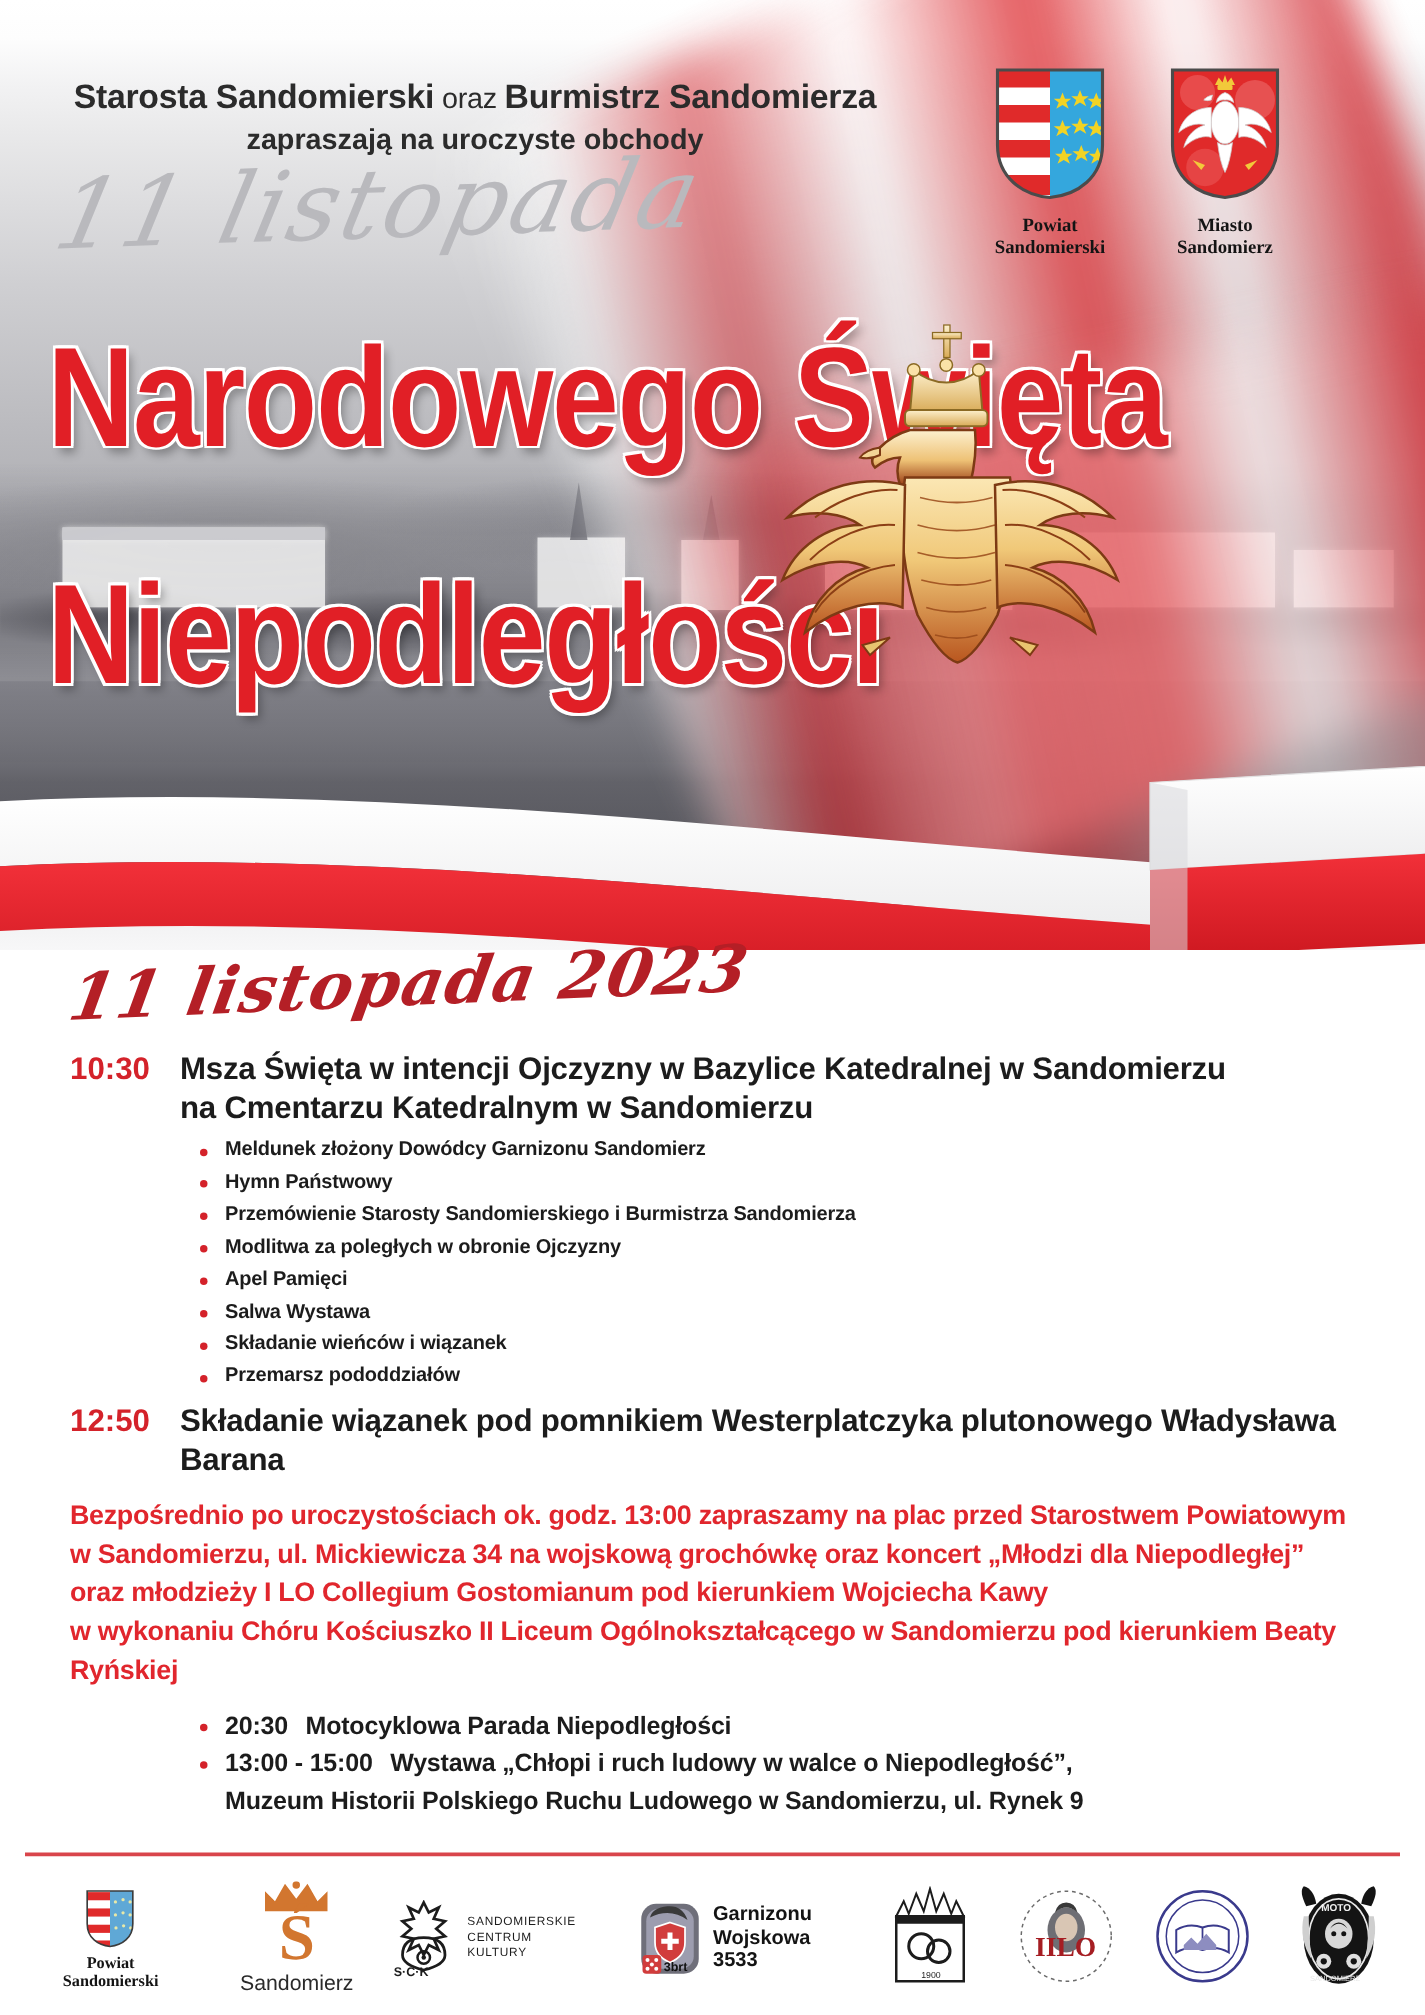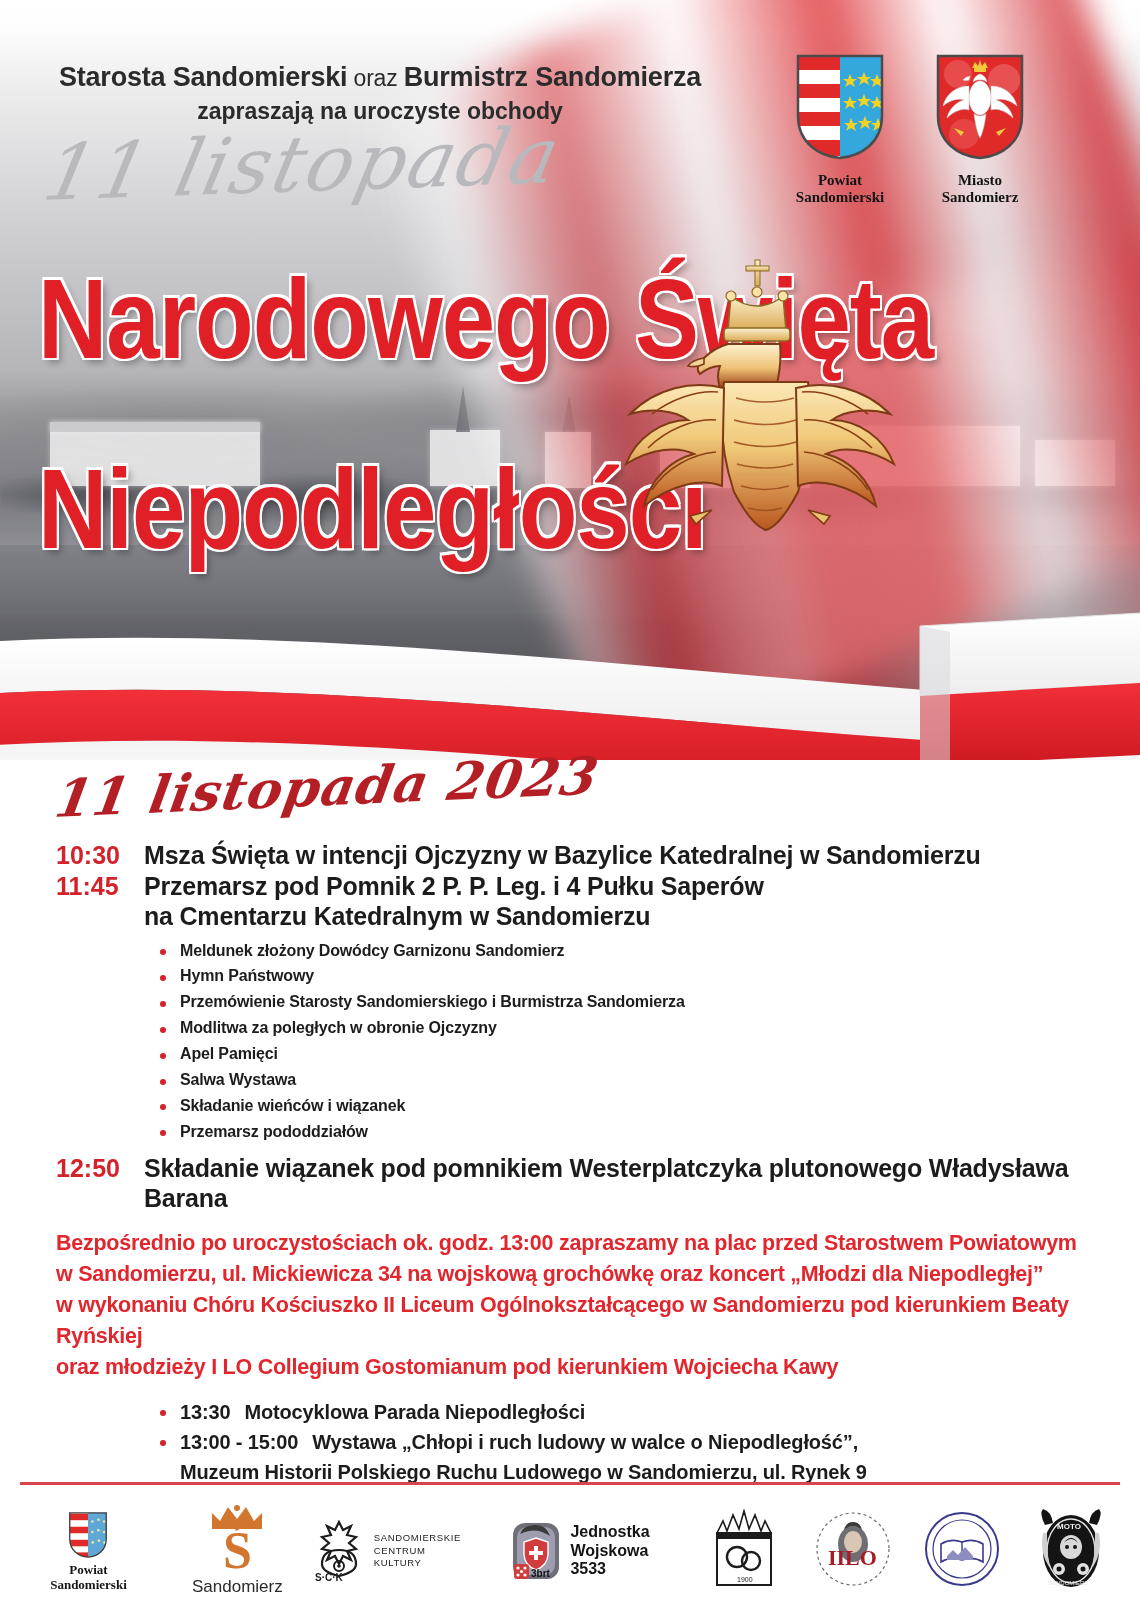--- a/index.html
+++ b/index.html
@@ -408,24 +408,20 @@
 
     <div class="script-red">11 listopada 2023</div>
 
     <div class="sched">
 
       <div class="srow">
         <div class="stime">10:30</div>
         <div class="sdesc">Msza Święta w intencji Ojczyzny w Bazylice Katedralnej w Sandomierzu</div>
       </div>
 
-      <div class="srow">
-        <div class="stime">11:45</div>
-        <div class="sdesc">Przemarsz pod Pomnik 2 P. P. Leg. i 4 Pułku Saperów</div>
-      </div>
       <div class="sdesc cont">na Cmentarzu Katedralnym w Sandomierzu</div>
 
       <ul class="bullets">
         <li>Meldunek złożony Dowódcy Garnizonu Sandomierz</li>
         <li>Hymn Państwowy</li>
         <li>Przemówienie Starosty Sandomierskiego i Burmistrza Sandomierza</li>
         <li>Modlitwa za poległych w obronie Ojczyzny</li>
         <li>Apel Pamięci</li>
         <li>Salwa Wystawa</li>
         <li>Składanie wieńców i wiązanek</li>
@@ -433,27 +429,27 @@
       </ul>
 
       <div class="srow" style="margin-top:8px;">
         <div class="stime">12:50</div>
         <div class="sdesc">Składanie wiązanek pod pomnikiem Westerplatczyka plutonowego Władysława Barana</div>
       </div>
 
       <div class="redpara">
         <div>Bezpośrednio po uroczystościach ok. godz. 13:00 zapraszamy na plac przed Starostwem Powiatowym</div>
         <div>w Sandomierzu, ul. Mickiewicza 34 na wojskową grochówkę oraz koncert „Młodzi dla Niepodległej”</div>
+        <div>oraz młodzieży I LO Collegium Gostomianum pod kierunkiem Wojciecha Kawy</div>
         <div>w wykonaniu Chóru Kościuszko II Liceum Ogólnokształcącego w Sandomierzu pod kierunkiem Beaty Ryńskiej</div>
-        <div>oraz młodzieży I LO Collegium Gostomianum pod kierunkiem Wojciecha Kawy</div>
       </div>
 
       <ul class="bullets2">
         <li>
-          <span class="b2time">13:30</span><span>Motocyklowa Parada Niepodległości</span>
+          <span class="b2time">20:30</span><span>Motocyklowa Parada Niepodległości</span>
         </li>
         <li>
           <span class="b2time">13:00 - 15:00</span><span>Wystawa „Chłopi i ruch ludowy w walce o Niepodległość”,</span>
           <span class="b2sub">Muzeum Historii Polskiego Ruchu Ludowego w Sandomierzu, ul. Rynek 9</span>
         </li>
       </ul>
     </div>
   </div>
 
   <div class="footer-rule"></div>
@@ -529,21 +525,21 @@
         <g fill="#fff">
           <circle cx="8" cy="48" r="1.6"></circle>
             <circle cx="15" cy="48" r="1.6"></circle>
           <circle cx="11.5" cy="51.5" r="1.6"></circle>
           <circle cx="8" cy="55" r="1.6"></circle>
             <circle cx="15" cy="55" r="1.6"></circle>
         </g>
         <text x="21" y="57" font-family="'Liberation Sans',sans-serif" font-size="10" font-weight="700" fill="#111">3brt</text>
       </svg>
       <div class="jw-text">
-        <div>Jednostka</div>
+        <div>Garnizonu</div>
         <div>Wojskowa</div>
         <div>3533</div>
       </div>
     </div>
 
     <div class="logo" style="width:110px;">
       <svg width="70" height="80" viewBox="0 0 70 80">
         <path d="M8 24 L14 12 L18 22 L24 6 L30 20 L35 2 L40 20 L46 6 L52 22 L56 12 L62 24 Z" fill="none" stroke="#1c1c1c" stroke-width="1.6"></path>
         <rect x="8" y="24" width="54" height="52" fill="none" stroke="#1c1c1c" stroke-width="2"></rect>
         <rect x="8" y="24" width="54" height="6" fill="#1c1c1c"></rect>

